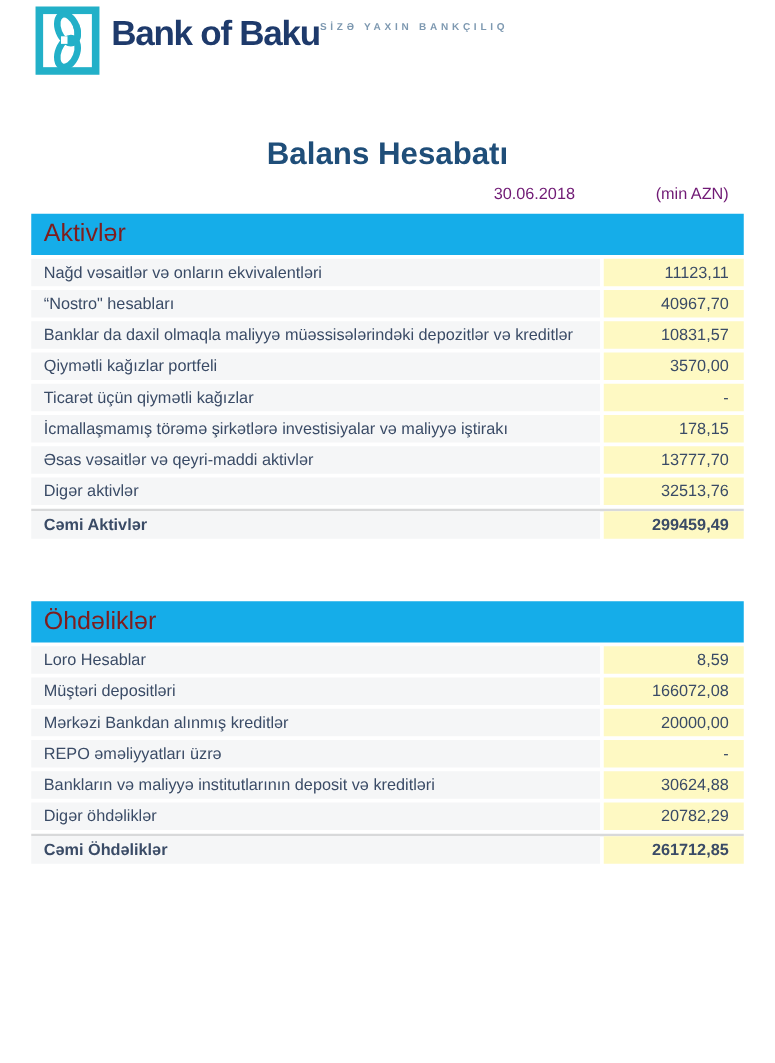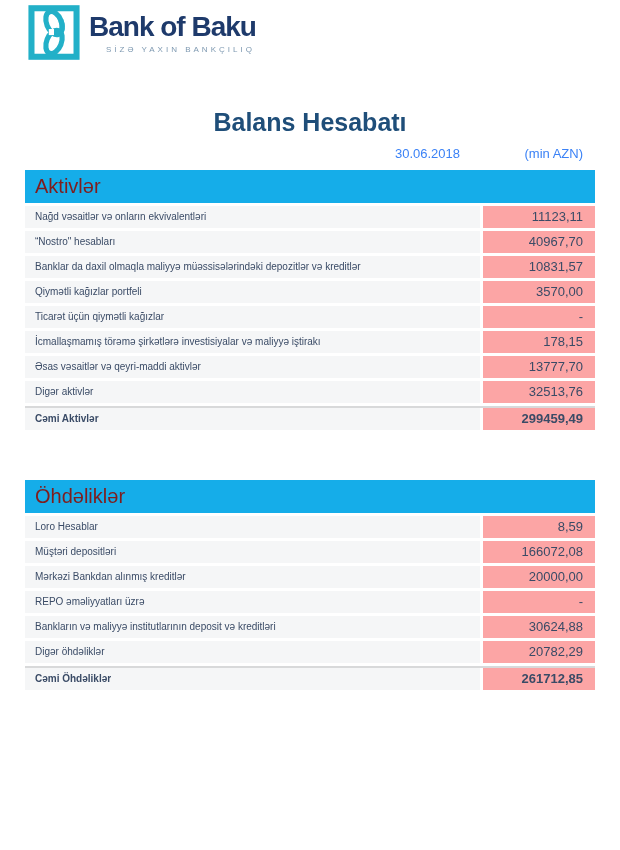--- a/index.html
+++ b/index.html
@@ -4,38 +4,38 @@
 <style>
   * { margin:0; padding:0; box-sizing:border-box; }
   html,body { width:620px; background:#ffffff; }
   body { height:850px; overflow:hidden; font-family:"Liberation Sans", sans-serif; color:#3a4b66; }
 
   .page { position:relative; width:620px; height:850px; background:#fff; }
 
   
   .logo { display:flex; align-items:flex-start; gap:9px; padding:4px 0 0 28px; }
   .logo-mark { flex:0 0 auto; }
-  .logo-textcol { display:flex; flex-direction:column; margin-top:9px; }
+  .logo-textcol { display:flex; flex-direction:row; margin-top:9px; }
   .brand { color:#1e3a6b; font-weight:bold; font-size:28px; line-height:1; letter-spacing:-1px; }
-  .tagline { color:#7e99b1; font-size:8px; font-weight:normal; letter-spacing:3px; margin-top:4px; white-space:nowrap;margin-left:17px; }
+  .tagline { color:#7e99b1; font-size:8px; font-weight:bold; letter-spacing:3px; margin-top:4px; white-space:nowrap; }
 
   
   .report-title { margin-top:43px; text-align:center; color:#1f4e79; font-size:25px; font-weight:bold; line-height:29px; }
-  .meta-row { position:relative; height:16px; margin:9px 25px 0 25px; font-size:13px; color:#3b82f6;text-decoration:underline; }
+  .meta-row { position:relative; height:16px; margin:9px 25px 0 25px; font-size:13px; color:#701a75;text-decoration:underline; }
   .meta-date { position:absolute; right:135px; top:0; }
   .meta-unit { position:absolute; right:12px; top:0; }
 
   
   .fin-table { margin:8px 25px 0 25px; }
   .fin-table.liabilities { margin-top:50px; }
   .section-header { background:#15ade9; color:#7f1d1d; font-size:20px; line-height:20px; padding:6px 10px 7px 10px; }
   .rows { display:flex; flex-direction:column; gap:3px; margin-top:3px; }
   .row { display:flex; gap:3px; }
-  .cell-label { flex:1; background:#f5f6f7; padding:2px 8px 2px 10px; display:flex; align-items:center; font-size:10px; line-height:18px; min-height:22px; }
-  .cell-value { width:112px; background:#fca5a5; padding:2px 12px 2px 8px; display:flex; align-items:center; justify-content:flex-end; font-size:13px; line-height:18px; min-height:22px; }
+  .cell-label { flex:1; background:#f5f6f7; padding:2px 8px 2px 10px; display:flex; align-items:center; font-size:13px; line-height:18px; min-height:22px; }
+  .cell-value { width:112px; background:#fef9c3; padding:2px 12px 2px 8px; display:flex; align-items:center; justify-content:flex-end; font-size:13px; line-height:18px; min-height:22px; }
   .row-total { border-top:2px solid #d8d9da; }
   .row-total .cell-label, .row-total .cell-value { font-weight:bold; }
 </style>
 </head>
 <body>
 
 <div class="page">
 
   <div class="logo">
     <span class="logo-mark">

